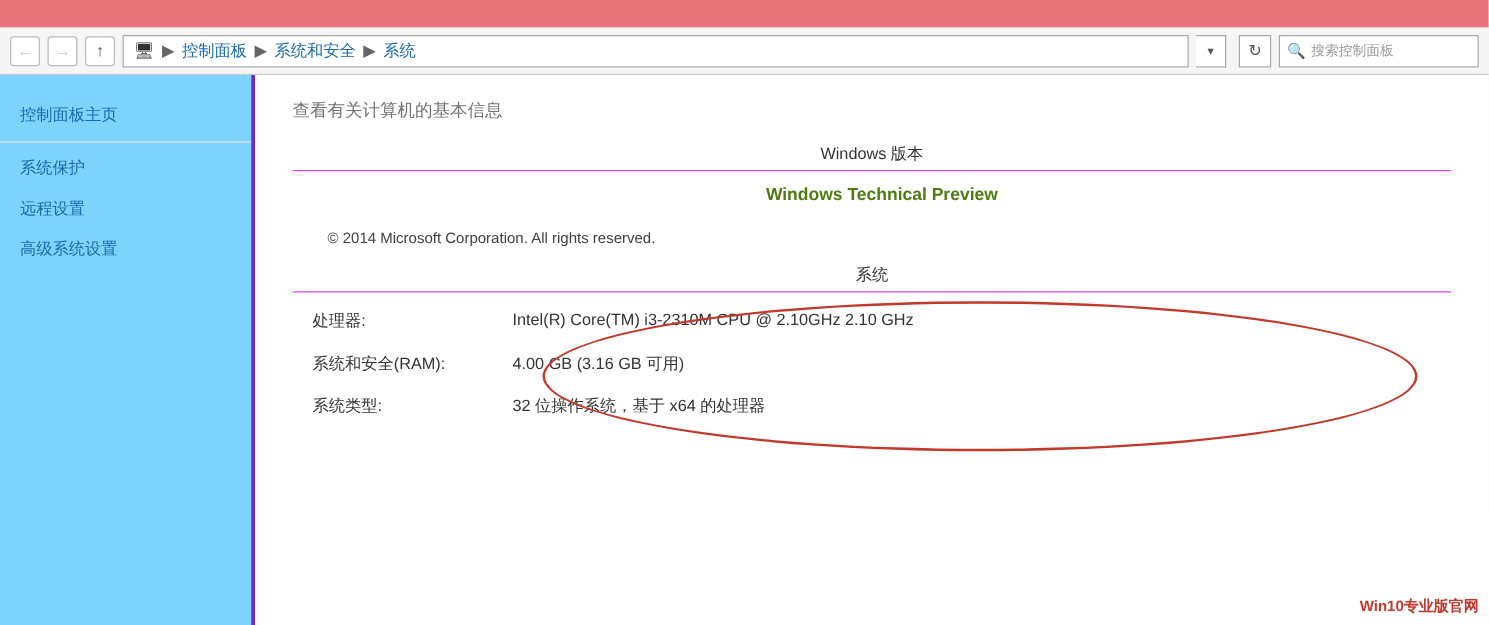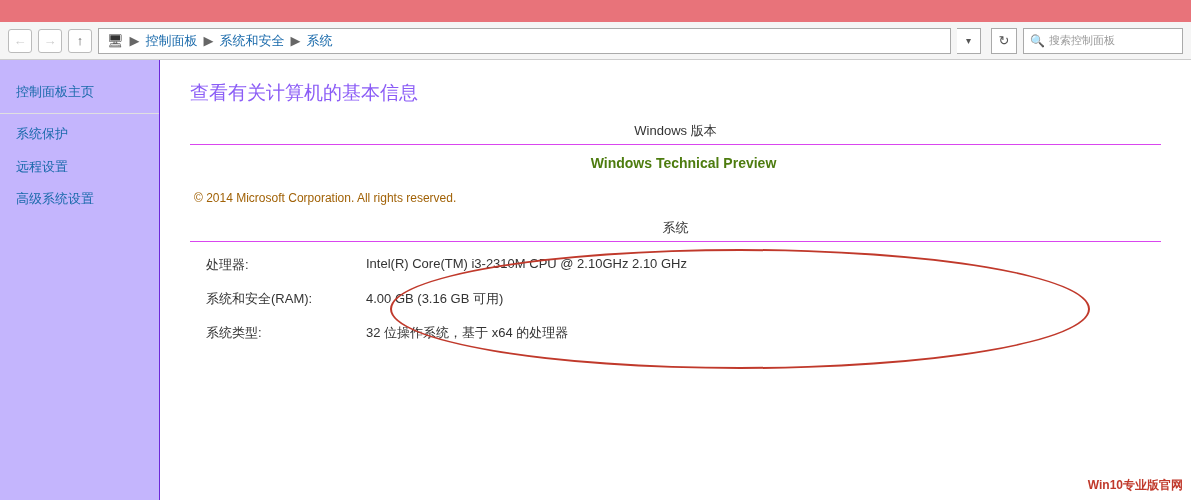--- a/index.html
+++ b/index.html
@@ -115,23 +115,23 @@
     }
 
     
     .main-layout {
       display: flex;
       height: calc(500px - 22px - 38px);
     }
 
     
     .sidebar {
-      width: 160px;
-      background: #c4b5fd;
-      border-right: 1px solid #6d28d9;
+      width: 204px;
+      background: #7dd3fc;
+      border-right: 3px solid #6d28d9;
       padding: 16px 0;
       flex-shrink: 0;
     }
 
     .sidebar-item {
       padding: 6px 16px;
       font-size: 13px;
       color: #1a6aab;
       cursor: pointer;
       line-height: 1.6;
@@ -145,23 +145,23 @@
 
     
     .content {
       flex: 1;
       background: #fff;
       padding: 20px 30px;
       overflow-y: auto;
     }
 
     .page-title {
-      font-size: 19px;
+      font-size: 14px;
       font-weight: normal;
-      color: #8b5cf6;
+      color: #737373;
       margin-bottom: 16px;
     }
 
     .section-label {
       font-size: 13px;
       color: #333;
       margin-bottom: 10px;
       border-bottom: 1px solid #d946ef;
       padding-bottom: 4px;
       text-align: center;
@@ -170,22 +170,22 @@
     .windows-name {
       font-size: 14px;
       font-weight: bold;
       color: #4d7c0f;
       margin: 8px 0 20px 16px;
       text-align: center;
     }
 
     .windows-copy {
       font-size: 12px;
-      color: #a16207;
-      margin-left: 4px;
+      color: #404040;
+      margin-left: 28px;
       margin-bottom: 14px;
     }
 
     
     .system-section {
       position: relative;
       margin-top: 10px;
     }
 
     .oval-highlight {

